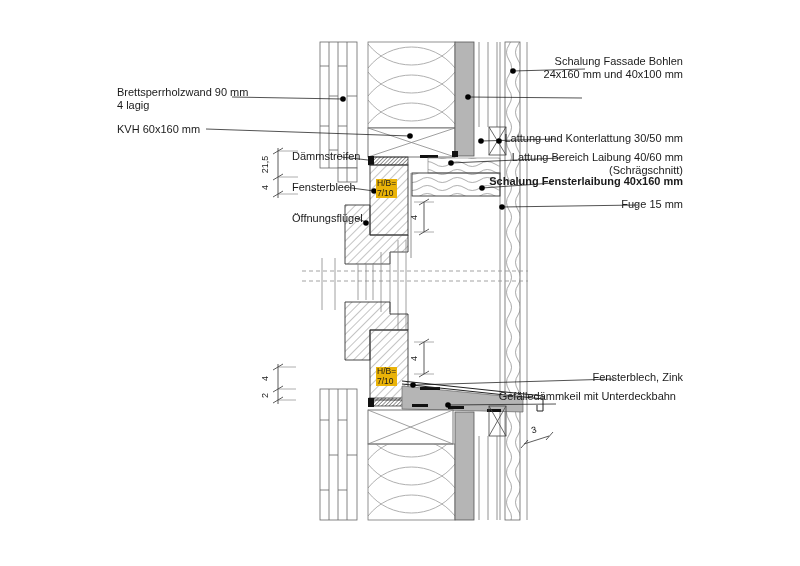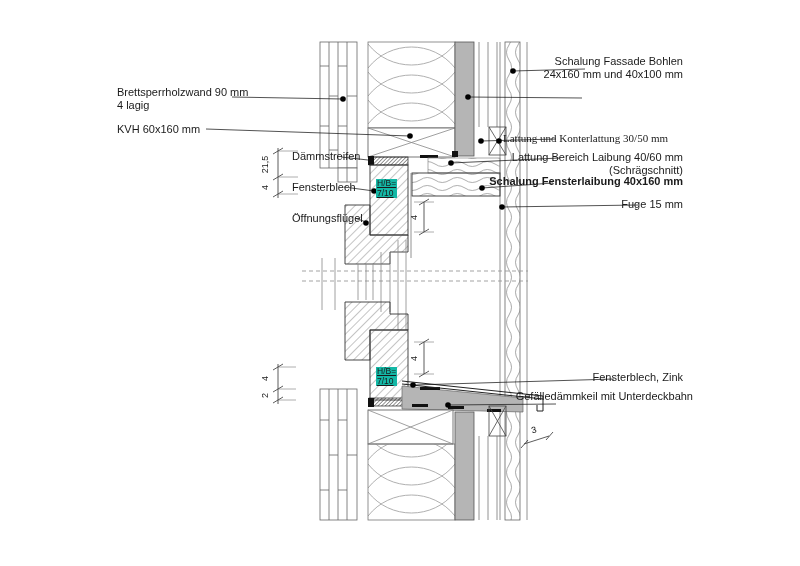--- a/index.html
+++ b/index.html
@@ -6,21 +6,21 @@
   .canvas{position:relative;width:800px;height:566px;background:#fff;overflow:hidden;
           font-family:"Liberation Sans", sans-serif;color:#1a1a1a;}
   svg{position:absolute;left:0;top:0;}
   .lbl{position:absolute;font-size:11px;line-height:13px;white-space:pre-line;}
   .lbl.right{text-align:right;}
   .dim{position:absolute;width:26px;height:11px;font-size:9px;line-height:11px;
        display:flex;align-items:center;justify-content:center;
        transform:rotate(-90deg);transform-origin:center;}
   .dim.slant{transform:rotate(-15deg);width:14px;}
   .hb{position:absolute;font-size:8.5px;line-height:9.5px;white-space:pre-line;
-      background:#14b8a6;padding:0 1px;text-decoration:underline;}
+      background:#eab308;padding:0 1px;}
 </style>
 </head>
 <body>
 
 <div class="canvas">
 
 <svg width="800" height="566" viewBox="0 0 800 566">
   <defs>
     <pattern id="hatch" patternUnits="userSpaceOnUse" width="6" height="6" patternTransform="rotate(45)">
       <line x1="0" y1="0" x2="0" y2="6" stroke="#8a8a8a" stroke-width="1"></line>
@@ -255,27 +255,27 @@
 
 <div class="lbl" style="left:117px;top:86px;">Brettsperrholzwand 90 mm
 4 lagig</div>
 <div class="lbl" style="left:117px;top:123px;text-align:center;">KVH 60x160 mm</div>
 <div class="lbl" style="left:292px;top:150px;">Dämmstreifen</div>
 <div class="lbl" style="left:292px;top:181px;">Fensterblech</div>
 <div class="lbl" style="left:292px;top:212px;">Öffnungsflügel</div>
 
 <div class="lbl right" style="right:117px;top:55px;">Schalung Fassade Bohlen
 24x160 mm und 40x100 mm</div>
-<div class="lbl right" style="right:132px;top:132px;font-family:Liberation Serif, serif;">Lattung und Konterlattung 30/50 mm</div>
+<div class="lbl right" style="right:117px;top:132px;">Lattung und Konterlattung 30/50 mm</div>
 <div class="lbl right" style="right:117px;top:151px;">Lattung Bereich Laibung 40/60 mm
 (Schrägschnitt)</div>
 <div class="lbl right" style="right:117px;top:175px;font-weight:bold;">Schalung Fensterlaibung 40x160 mm</div>
 <div class="lbl right" style="right:117px;top:198px;">Fuge 15 mm</div>
 <div class="lbl right" style="right:117px;top:371px;">Fensterblech, Zink</div>
-<div class="lbl right" style="right:107px;top:390px;text-align:center;">Gefälledämmkeil mit Unterdeckbahn</div>
+<div class="lbl right" style="right:124px;top:390px;text-align:center;">Gefälledämmkeil mit Unterdeckbahn</div>
 
 <div class="dim" style="left:252px;top:159px;">21,5</div>
 <div class="dim" style="left:252px;top:182px;">4</div>
 <div class="dim" style="left:401px;top:212px;">4</div>
 <div class="dim" style="left:401px;top:353px;">4</div>
 <div class="dim" style="left:252px;top:373px;">4</div>
 <div class="dim" style="left:252px;top:390px;">2</div>
 <div class="dim slant" style="left:527px;top:425px;">3</div>
 
 <div class="hb" style="left:376px;top:179px;">H/B=

